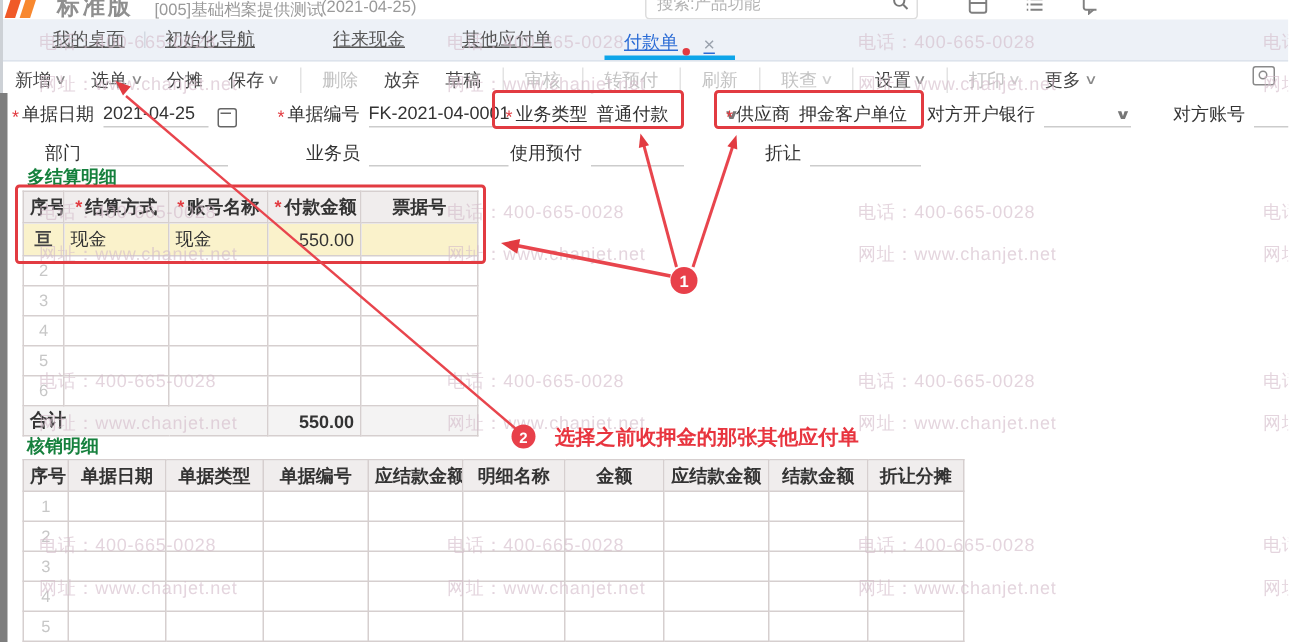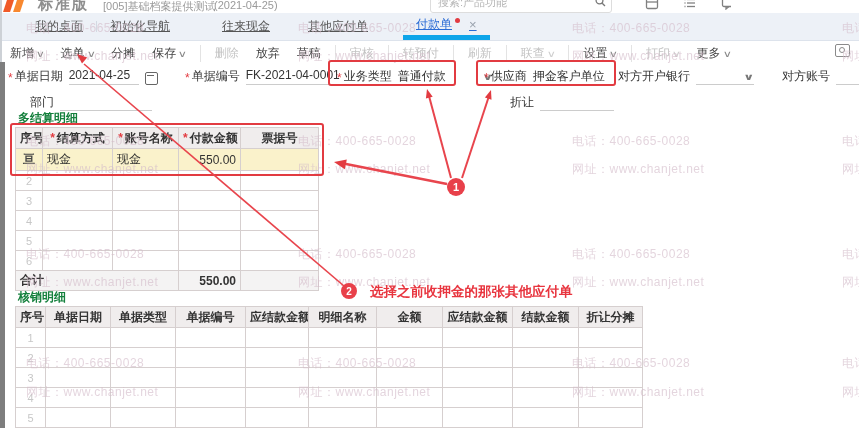--- a/index.html
+++ b/index.html
@@ -20,21 +20,21 @@
   .tdate{position:absolute;left:214px;top:-1px;font-size:11px;color:#9a9a9a;}
   .searchbox{position:absolute;left:430px;top:-9px;width:180px;height:20px;border:1px solid #ddd;border-radius:3px;}
   .searchbox .ph{position:absolute;left:7px;top:3px;font-size:11px;color:#b5b5b5;}
   .searchbox svg{position:absolute;right:5px;top:4px;}
   .tico{position:absolute;top:-4px;width:16px;height:16px;}
   
   .tabbar{position:absolute;left:0;top:13px;width:859px;height:27px;background:#edf1f7;
           border-bottom:1px solid #dde3ec;display:flex;align-items:stretch;z-index:10;}
   .tab{display:flex;align-items:center;padding:0 13px;color:#555;cursor:pointer;position:relative;text-decoration:underline;}
   .tsep{width:1px;height:11px;background:#d3d9e2;align-self:center;}
-  .tab.active{color:#2a6bd5;border-bottom:5px solid #0ea5e9;}
+  .tab.active{color:#2a6bd5;border-bottom:3px solid #0ea5e9;align-items:flex-end;}
   .tab .dirty{width:5px;height:5px;border-radius:50%;background:#e23b41;margin-left:3px;margin-top:-8px;}
   .tab .close{color:#9aa2ad;font-size:13px;margin-left:9px;}
   
   .toolbar{position:absolute;left:10px;top:40px;width:840px;height:22px;display:flex;align-items:flex-end;z-index:10;}
   .titem{display:flex;align-items:center;margin-right:17px;color:#444;cursor:pointer;white-space:nowrap;}
   .titem i{font-style:normal;}
   .titem .chev{font-weight:normal;font-size:9px;color:#888;margin-left:3px;transform:scaleX(1.4);}
   .titem.off{color:#c3c3c3;}
   .titem.off .chev{color:#cfcfcf;}
   .titem.sep{padding-right:14px;border-right:1px solid #e3e3e3;margin-right:14px;}
@@ -262,20 +262,28 @@
     <span class="fval" style="width:58px"><span></span><b class="chev">∨</b></span>
   </div>
   <div class="field" style="left:782px;top:68px">
     <span class="flabel">对方账号</span>
     <span class="fval" style="width:32px"></span>
   </div>
   <div class="field" style="left:30px;top:94px">
     <span class="flabel">部门</span>
     <span class="fval" style="width:92px"></span>
   </div>
+  <div class="field" style="left:204px;top:94px">
+    <span class="flabel">业务员</span>
+    <span class="fval" style="width:93px"></span>
+  </div>
+  <div class="field" style="left:340px;top:94px">
+    <span class="flabel">使用预付</span>
+    <span class="fval" style="width:62px"></span>
+  </div>
   <div class="field" style="left:510px;top:94px">
     <span class="flabel">折让</span>
     <span class="fval" style="width:74px"></span>
   </div>
 
   <div class="sect" style="left:18px;top:110px">
     <span>多结算明细</span><span class="bar"></span>
   </div>
   <table class="grid" style="left:15px;top:127px;width:303px">
     <colgroup>

